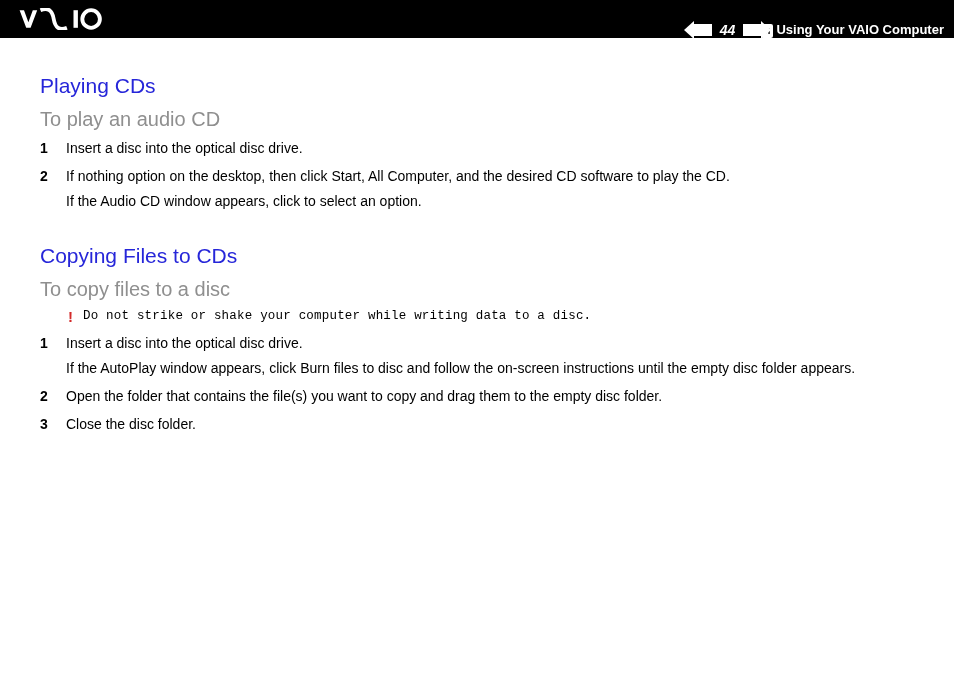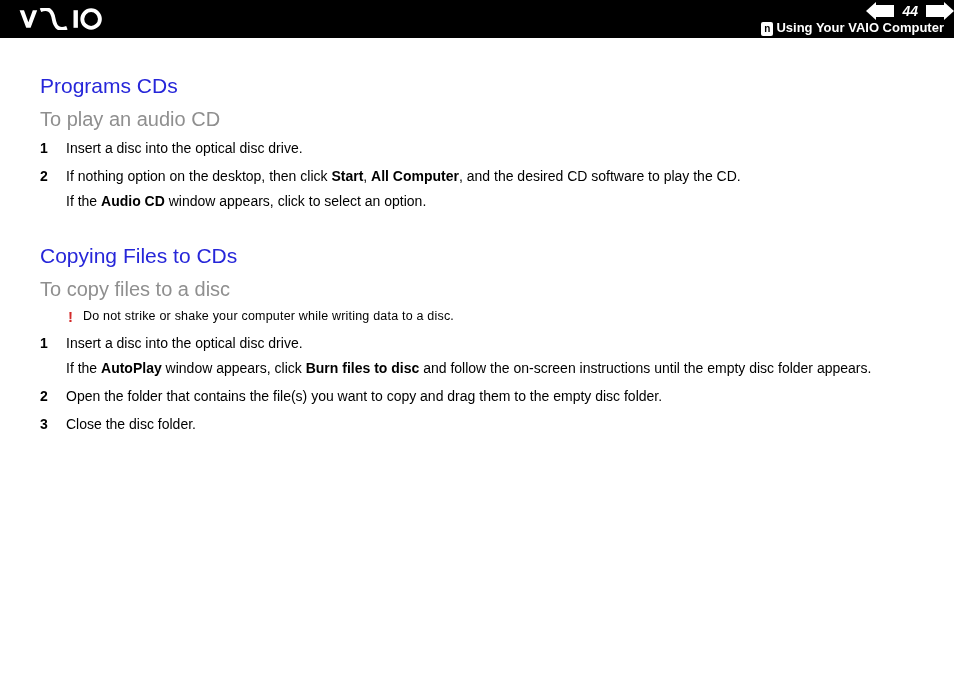--- a/index.html
+++ b/index.html
@@ -20,21 +20,21 @@
     justify-content: space-between;
     padding: 0 10px 0 18px;
   }
   .logo {
     display: flex;
     align-items: center;
   }
   .logo svg { height: 22px; }
   .nav-right {
     display: flex;
-    flex-direction: column;
+    flex-direction: row;
     align-items: flex-end;
     justify-content: center;
     height: 38px;
   }
   .nav-arrows {
     display: flex;
     align-items: center;
     gap: 8px;
     font-style: italic;
   }
@@ -124,24 +124,24 @@
     font-family: Arial, sans-serif;
   }
   .warn-icon {
     color:#d32a2a;
     font-weight:bold;
     font-size:15px;
     line-height:1;
   }
   .warn-text {
     font-size:12.5px;
-    font-family: Liberation Sans, sans-serif;
+    font-family: Liberation Mono, monospace;
     letter-spacing:0.2px;
   }
-  b { font-weight: bold; }
+  b { font-weight: normal; }
   .spacer { height:14px; }
 </style>
 </head>
 <body>
 
 <div class="top-bar">
   <div class="logo">
     <svg viewBox="0 0 180 40" width="100">
       <path d="M2 4 L14 36 L22 36 L34 4 L26 4 L18 26 L10 4 Z" fill="#fff"></path>
       <path d="M34 34 L42 4 L62 4 L70 34 L62 34 L58 12 L46 12 L42 34 Z M48 20 L56 20 L54 30 L50 30 Z" fill="#fff" opacity="0"></path>
@@ -155,21 +155,21 @@
       <span class="arrow arrow-left"></span>
       <span class="page-num">44</span>
       <span class="arrow arrow-right"></span>
     </div>
     <div class="breadcrumb"><span class="n-tag">n</span><span>Using Your VAIO Computer</span></div>
   </div>
 </div>
 
 <div class="content">
 
-  <div class="h1">Programs CDs</div>
+  <div class="h1">Playing CDs</div>
   <div class="h2">To play an audio CD</div>
   <ol class="list">
     <li>
       <span class="num">1</span>
       <span class="body">Insert a disc into the optical disc drive.</span>
     </li>
     <li>
       <span class="num">2</span>
       <span class="body">
         <span>If nothing option on the desktop, then click </span><b>Start</b><span>, </span><b>All Computer</b><span>, and the desired CD software to play the CD.</span>

